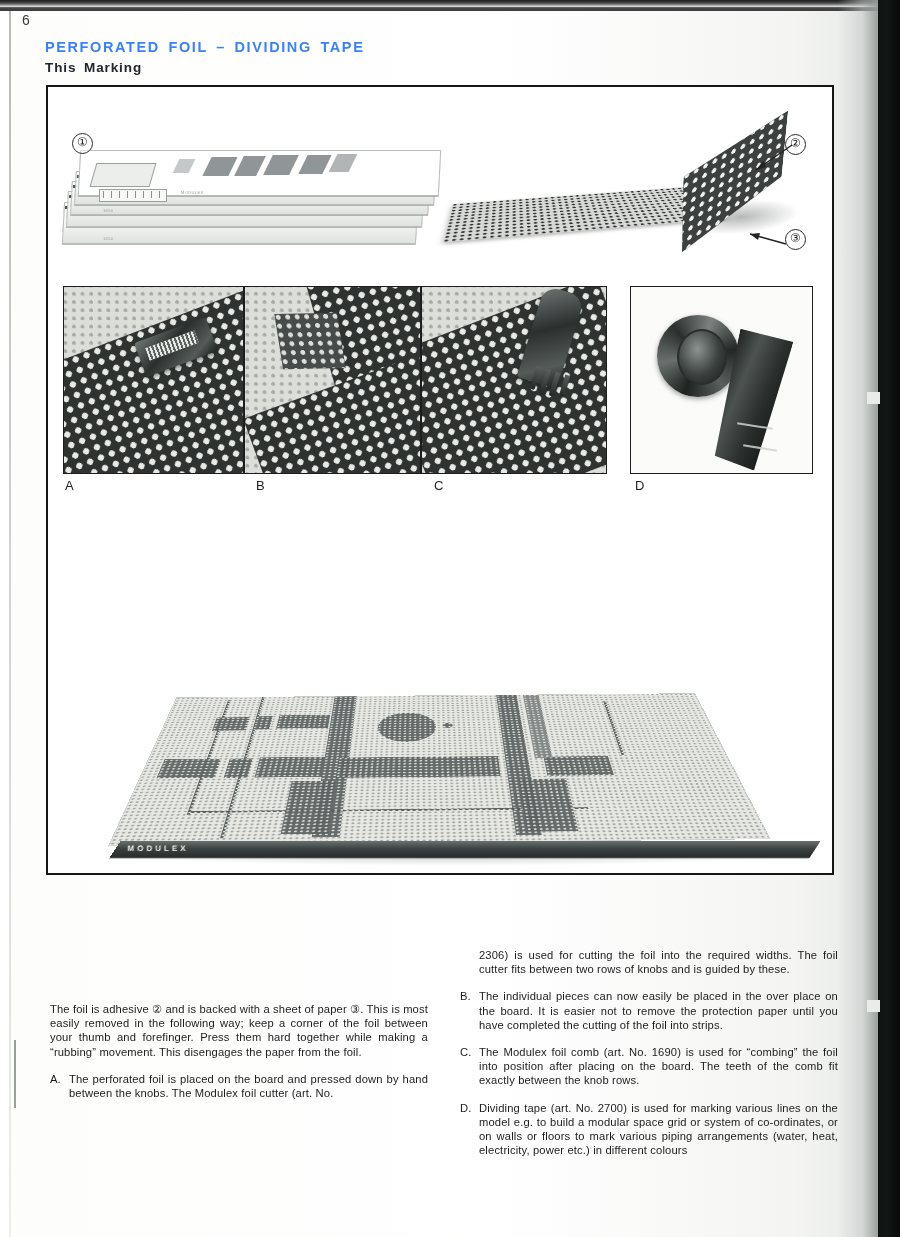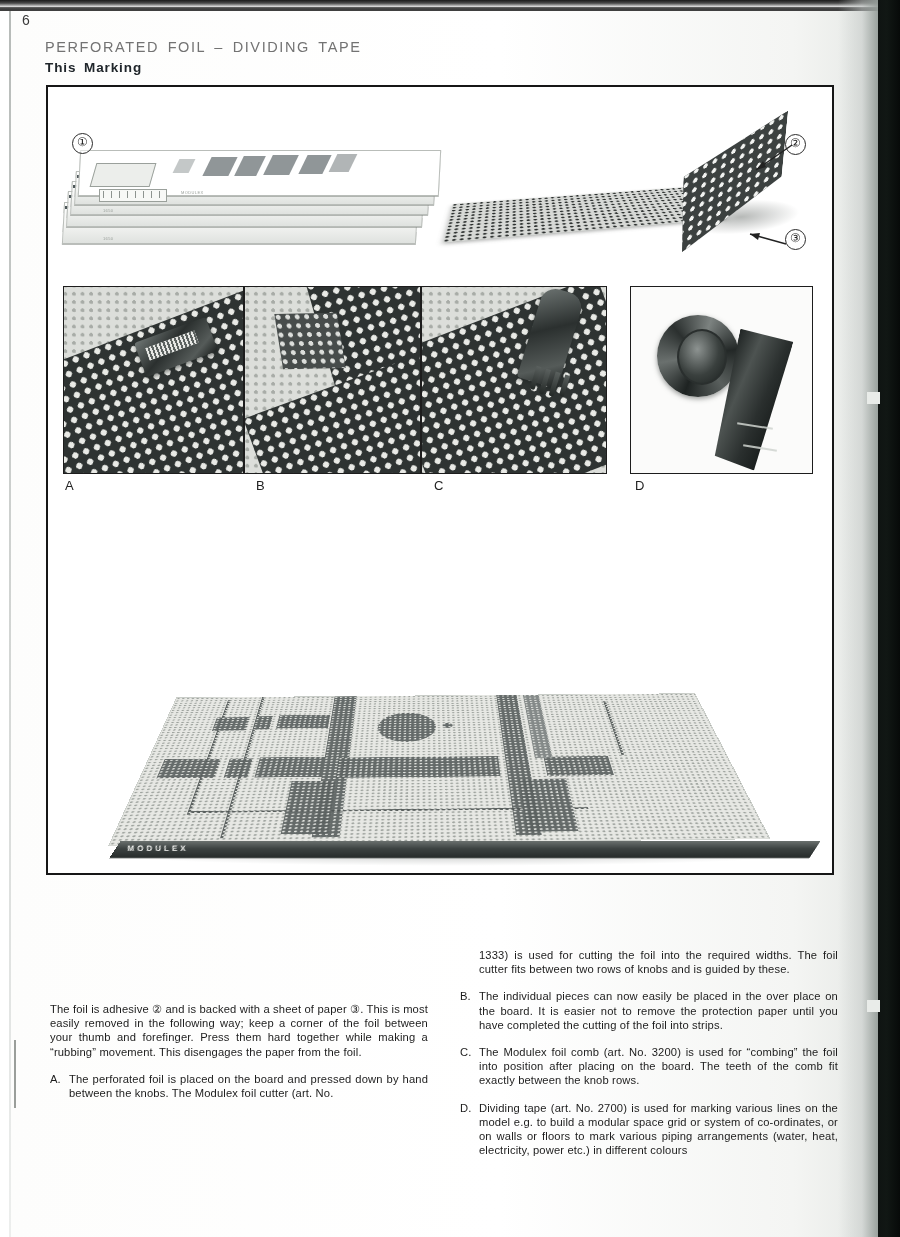--- a/index.html
+++ b/index.html
@@ -53,21 +53,21 @@
     background: linear-gradient(90deg,#fdfdfc 0%, #ffffff 55%, #f4f5f3 88%, #e2e5e2 100%);
   }
 
   
   .page-number {
     position: absolute; left: 22px; top: 12px;
     font-size: 14px; color: #3a3a3a; letter-spacing: .5px;
   }
   .title-main {
     position: absolute; left: 45px; top: 39px;
-    font-size: 14.5px; font-weight: normal; color: #737373;
+    font-size: 14.5px; font-weight: bold; color: #3b82f6;
     letter-spacing: 1.6px; word-spacing: 3px;
   }
   .title-sub {
     position: absolute; left: 45px; top: 60px;
     font-size: 13.5px; font-weight: bold; color: #20262b;
     letter-spacing: .9px; word-spacing: 3px;
   }
 
   
   .figure-frame {
@@ -416,28 +416,28 @@
 
   <div class="col left">
     <p class="para">The foil is adhesive ② and is backed with a sheet of paper ③. This is most easily removed in the following way; keep a corner of the foil between your thumb and forefinger. Press them hard together while making a “rubbing” movement. This disengages the paper from the foil.</p>
     <div class="item">
       <span class="item-letter">A.</span>
       <span class="hang">The perforated foil is placed on the board and pressed down by hand between the knobs. The Modulex foil cutter (art. No.</span>
     </div>
   </div>
 
   <div class="col right">
-    <p class="para" style="padding-left:19px;">1333) is used for cutting the foil into the required widths. The foil cutter fits between two rows of knobs and is guided by these.</p>
+    <p class="para" style="padding-left:19px;">2306) is used for cutting the foil into the required widths. The foil cutter fits between two rows of knobs and is guided by these.</p>
     <div class="item">
       <span class="item-letter">B.</span>
       <span class="hang">The individual pieces can now easily be placed in the over place on the board. It is easier not to remove the protection paper until you have completed the cutting of the foil into strips.</span>
     </div>
     <div class="item">
       <span class="item-letter">C.</span>
-      <span class="hang">The Modulex foil comb (art. No. 3200) is used for “combing” the foil into position after placing on the board. The teeth of the comb fit exactly between the knob rows.</span>
+      <span class="hang">The Modulex foil comb (art. No. 1690) is used for “combing” the foil into position after placing on the board. The teeth of the comb fit exactly between the knob rows.</span>
     </div>
     <div class="item">
       <span class="item-letter">D.</span>
       <span class="hang">Dividing tape (art. No. 2700) is used for marking various lines on the model e.g. to build a modular space grid or system of co-ordinates, or on walls or floors to mark various piping arrangements (water, heat, electricity, power etc.) in different colours</span>
     </div>
   </div>
 
 </div>
 
 </body></html>

